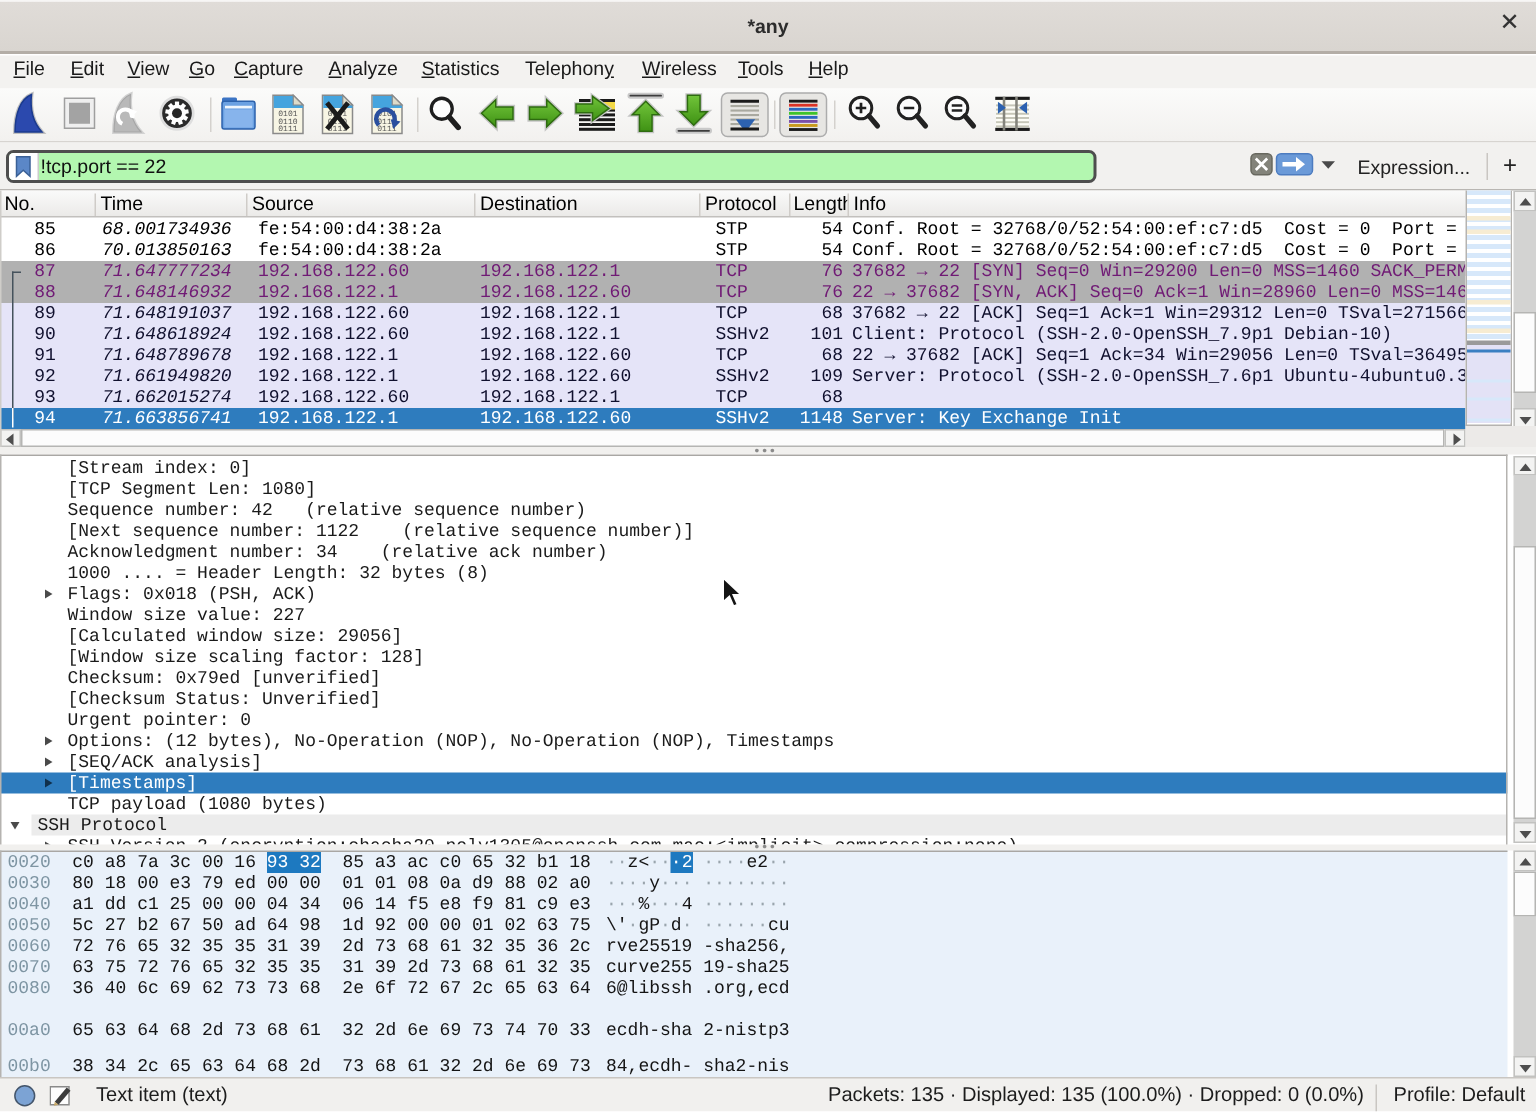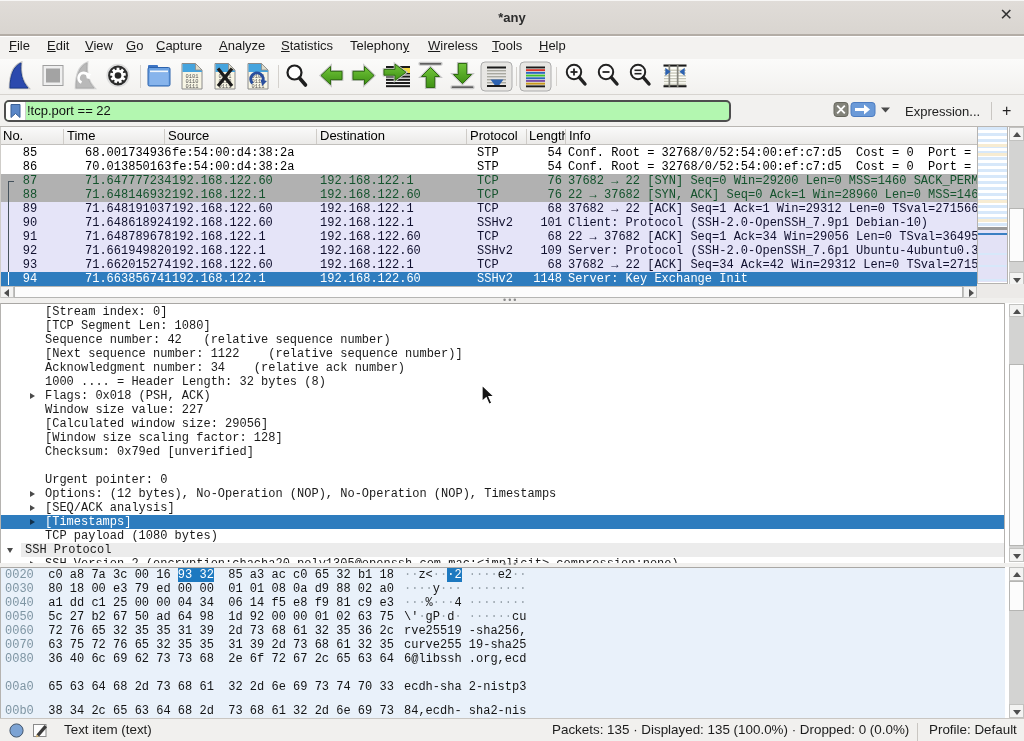--- a/index.html
+++ b/index.html
@@ -17,25 +17,25 @@
 #fwhite{position:absolute;left:826px;top:0;width:63px;height:18px;background:#fff;}
 #ftext{position:absolute;left:21px;top:1px;font-size:13px;color:#111;}
 #fexpr{position:absolute;left:905px;top:104px;font-size:13px;color:#222;}
 #fplus{position:absolute;left:1002px;top:102px;font-size:16px;color:#222;}
 
 #plhead{position:absolute;left:0;top:127px;width:977px;height:18px;background:linear-gradient(#fafafa,#ebeae8);border-bottom:1px solid #c2c0bd;}
 .hc{position:absolute;top:1px;font-size:13px;color:#000;}
 .hsep{position:absolute;top:129px;width:1px;height:15px;background:#cfccc8;}
 .prow{position:absolute;left:0;width:977px;height:14px;font-family:"Liberation Mono",monospace;font-size:12px;line-height:14px;white-space:pre;overflow:hidden;}
 .r-white{background:#ffffff;color:#000;}
-.r-gray{background:#b1b1b1;color:#14532d;}
+.r-gray{background:#b1b1b1;color:#701a75;}
 .r-lav{background:#e5e4f8;color:#10102e;}
 .r-sel{background:#2e7cbe;color:#fff;}
 .cno{position:absolute;left:0;top:0;width:60px;text-align:center;}
-.ctime{position:absolute;left:85px;top:0;}
+.ctime{position:absolute;left:68px;top:0;font-style:italic;}
 .csrc{position:absolute;left:172px;top:0;}
 .cdst{position:absolute;left:320px;top:0;}
 .cpro{position:absolute;left:477px;top:0;}
 .clen{position:absolute;left:505px;top:0;width:57px;text-align:right;}
 .cinf{position:absolute;left:568px;top:0;}
 
 .sbtn{position:absolute;background:#f3f3f2;border:1px solid #c2c2c0;}
 .tri{position:absolute;width:0;height:0;}
 .sthumb{position:absolute;background:#fcfcfc;border:1px solid #b5b5b3;}
 .strack{position:absolute;background:#d3d3d2;}
@@ -270,21 +270,21 @@
 <div class="hsep" style="left:526px"></div>
 <div class="hsep" style="left:565px"></div>
 <div class="prow r-white" style="top:146px"><span class="cno">85</span><span class="ctime">68.001734936</span><span class="csrc">fe:54:00:d4:38:2a</span><span class="cpro">STP</span><span class="clen">54</span><span class="cinf">Conf. Root = 32768/0/52:54:00:ef:c7:d5  Cost = 0  Port = 0x80</span></div>
 <div class="prow r-white" style="top:160px"><span class="cno">86</span><span class="ctime">70.013850163</span><span class="csrc">fe:54:00:d4:38:2a</span><span class="cpro">STP</span><span class="clen">54</span><span class="cinf">Conf. Root = 32768/0/52:54:00:ef:c7:d5  Cost = 0  Port = 0x80</span></div>
 <div class="prow r-gray" style="top:174px"><span class="cno">87</span><span class="ctime">71.647777234</span><span class="csrc">192.168.122.60</span><span class="cdst">192.168.122.1</span><span class="cpro">TCP</span><span class="clen">76</span><span class="cinf">37682 → 22 [SYN] Seq=0 Win=29200 Len=0 MSS=1460 SACK_PERM</span></div>
 <div class="prow r-gray" style="top:188px"><span class="cno">88</span><span class="ctime">71.648146932</span><span class="csrc">192.168.122.1</span><span class="cdst">192.168.122.60</span><span class="cpro">TCP</span><span class="clen">76</span><span class="cinf">22 → 37682 [SYN, ACK] Seq=0 Ack=1 Win=28960 Len=0 MSS=146</span></div>
 <div class="prow r-lav" style="top:202px"><span class="cno">89</span><span class="ctime">71.648191037</span><span class="csrc">192.168.122.60</span><span class="cdst">192.168.122.1</span><span class="cpro">TCP</span><span class="clen">68</span><span class="cinf">37682 → 22 [ACK] Seq=1 Ack=1 Win=29312 Len=0 TSval=271566</span></div>
 <div class="prow r-lav" style="top:216px"><span class="cno">90</span><span class="ctime">71.648618924</span><span class="csrc">192.168.122.60</span><span class="cdst">192.168.122.1</span><span class="cpro">SSHv2</span><span class="clen">101</span><span class="cinf">Client: Protocol (SSH-2.0-OpenSSH_7.9p1 Debian-10)</span></div>
 <div class="prow r-lav" style="top:230px"><span class="cno">91</span><span class="ctime">71.648789678</span><span class="csrc">192.168.122.1</span><span class="cdst">192.168.122.60</span><span class="cpro">TCP</span><span class="clen">68</span><span class="cinf">22 → 37682 [ACK] Seq=1 Ack=34 Win=29056 Len=0 TSval=36495</span></div>
 <div class="prow r-lav" style="top:244px"><span class="cno">92</span><span class="ctime">71.661949820</span><span class="csrc">192.168.122.1</span><span class="cdst">192.168.122.60</span><span class="cpro">SSHv2</span><span class="clen">109</span><span class="cinf">Server: Protocol (SSH-2.0-OpenSSH_7.6p1 Ubuntu-4ubuntu0.3</span></div>
-<div class="prow r-lav" style="top:258px"><span class="cno">93</span><span class="ctime">71.662015274</span><span class="csrc">192.168.122.60</span><span class="cdst">192.168.122.1</span><span class="cpro">TCP</span><span class="clen">68</span><span class="cinf">37682 → 22 [ACK] Seq=34 Ack=42 Win=29312 Len=0 TSval=2715</span></div>
+<div class="prow r-lav" style="top:258px"><span class="cno">93</span><span class="ctime">71.662015274</span><span class="csrc">192.168.122.60</span><span class="cdst">192.168.122.1</span><span class="cpro">TCP</span><span class="clen">68</span></div>
 <div class="prow r-sel" style="top:272px"><span class="cno">94</span><span class="ctime">71.663856741</span><span class="csrc">192.168.122.1</span><span class="cdst">192.168.122.60</span><span class="cpro">SSHv2</span><span class="clen">1148</span><span class="cinf">Server: Key Exchange Init</span></div>
 <div class="abs" style="left:8px;top:181px;width:1px;height:98px;background:#45525c"></div>
 <div class="abs" style="left:8px;top:181px;width:6px;height:1px;background:#45525c"></div>
 <div class="abs" style="left:8px;top:272px;width:1px;height:13px;background:#fff"></div>
 
 <div class="abs" style="left:977px;top:127px;width:31px;height:157px;background:#fff;border:1px solid #b5b3b0;border-top:none">
 <div class="abs" style="left:0;top:0;width:29px;height:100px;background:repeating-linear-gradient(180deg,#d7e8fa 0 3px,#ffffff 3px 6px)"></div>
 <div class="abs" style="left:0;top:17px;width:29px;height:3px;background:#f7ecd2"></div>
 <div class="abs" style="left:0;top:26px;width:29px;height:3px;background:#f7ecd2"></div>
 <div class="abs" style="left:0;top:73px;width:29px;height:3px;background:#f7ecd2"></div>
@@ -323,20 +323,21 @@
 <div class="drow" style="top:15px"><span class="d2">[TCP Segment Len: 1080]</span></div>
 <div class="drow" style="top:29px"><span class="d2">Sequence number: 42   (relative sequence number)</span></div>
 <div class="drow" style="top:43px"><span class="d2">[Next sequence number: 1122    (relative sequence number)]</span></div>
 <div class="drow" style="top:57px"><span class="d2">Acknowledgment number: 34    (relative ack number)</span></div>
 <div class="drow" style="top:71px"><span class="d2">1000 .... = Header Length: 32 bytes (8)</span></div>
 <div class="drow" style="top:85px"><span class="arr" style="left:30px"></span><span class="d2">Flags: 0x018 (PSH, ACK)</span></div>
 <div class="drow" style="top:99px"><span class="d2">Window size value: 227</span></div>
 <div class="drow" style="top:113px"><span class="d2">[Calculated window size: 29056]</span></div>
 <div class="drow" style="top:127px"><span class="d2">[Window size scaling factor: 128]</span></div>
 <div class="drow" style="top:141px"><span class="d2">Checksum: 0x79ed [unverified]</span></div>
+<div class="drow" style="top:155px"><span class="d2">[Checksum Status: Unverified]</span></div>
 <div class="drow" style="top:169px"><span class="d2">Urgent pointer: 0</span></div>
 <div class="drow" style="top:183px"><span class="arr" style="left:30px"></span><span class="d2">Options: (12 bytes), No-Operation (NOP), No-Operation (NOP), Timestamps</span></div>
 <div class="drow" style="top:197px"><span class="arr" style="left:30px"></span><span class="d2">[SEQ/ACK analysis]</span></div>
 <div class="drow" style="top:211px;background:#2e7cbe;color:#fff"><span class="arr" style="left:30px;border-left-color:#10304c"></span><span class="d2">[Timestamps]</span></div>
 <div class="drow" style="top:225px"><span class="d2">TCP payload (1080 bytes)</span></div>
 <div class="drow" style="top:239px"><div class="abs" style="left:21px;top:0;width:984px;height:14px;background:#ececec"></div><span class="arrd" style="left:7px"></span><span class="d1">SSH Protocol</span></div>
 <div class="drow" style="top:253px"><span class="arr" style="left:30px"></span><span class="d2">SSH Version 2 (encryption:chacha20-poly1305@openssh.com mac:&lt;implicit&gt; compression:none)</span></div>
 </div>
 
 <div class="strack" style="left:1009px;top:304px;width:15px;height:258px"></div>

